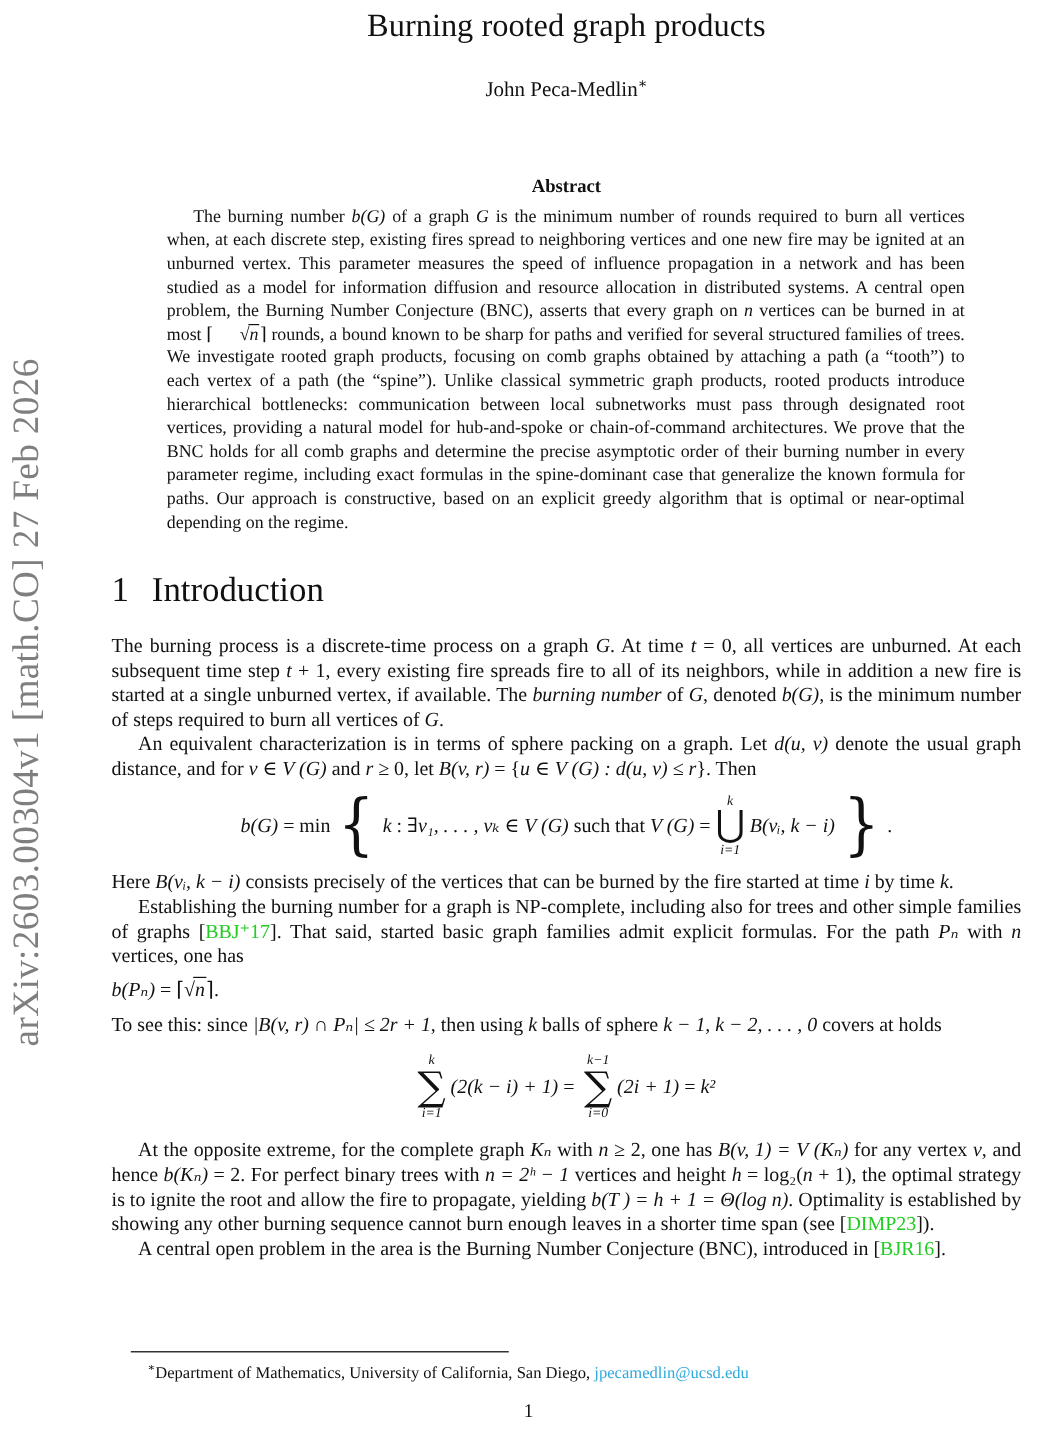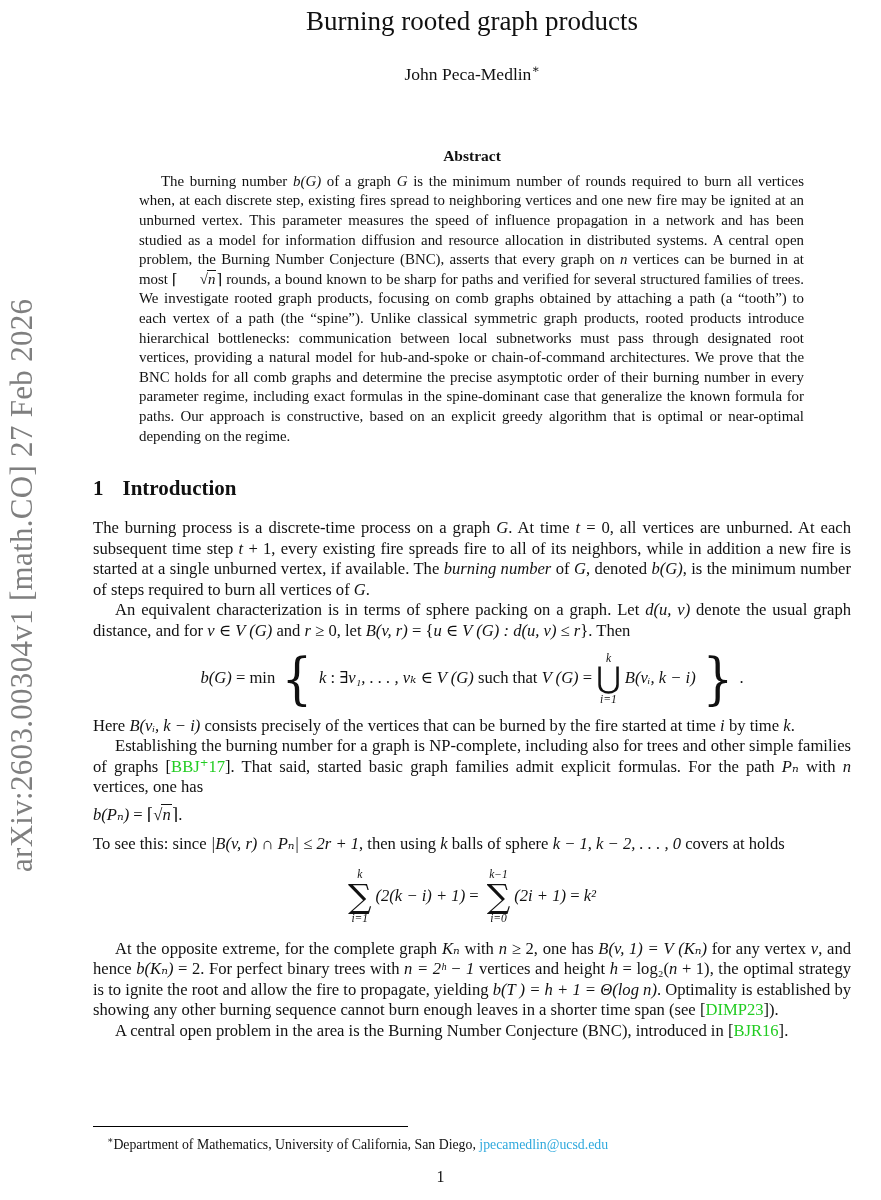--- a/index.html
+++ b/index.html
@@ -13,42 +13,42 @@
     transform:rotate(-90deg);transform-origin:0 0;
     white-space:nowrap;font-size:31px;color:var(--watermark_gray,#7f7f7f);
     letter-spacing:0.3px;
   }
   .main{position:absolute;left:93px;width:758px;top:0;font-size:16.6px;line-height:1.24;text-align:justify;}
   .paper-title{text-align:center;font-size:27px;margin-top:6px;line-height:1.15;}
   .author{text-align:center;font-size:17.5px;margin-top:25px;}
   .abstract-heading{text-align:center;font-weight:bold;font-size:15.5px;margin-top:60px;}
   .abstract{margin:7px 47px 0 46px;font-size:14.9px;line-height:1.315;text-align:justify;}
   .abstract p{margin:0;text-indent:22px;}
-  .section-heading{font-size:21px;font-weight:bold;margin:29px 0 17px 0;text-align:left;}
+  .section-heading{font-size:29px;font-weight:normal;margin:29px 0 17px 0;text-align:left;}
   .section-heading .sec-title{margin-left:19px;}
   p.para{margin:0;}
   .indent{text-indent:22px;}
   .mi{font-style:italic;}
   .cite{color:var(--citation_green,#22cc22);}
   .figref{color:var(--link_blue,#4050e0);}
   .email{color:var(--email_cyan,#2fa9dd);}
   sup.supmark{font-size:68%;}
   .rad{white-space:nowrap;}
   .rad .radsign{display:inline-block;}
   .rad .radicand{border-top:1px solid currentColor;font-style:italic;padding:0 1px;margin-left:-1px;}
   .equation{display:flex;align-items:center;justify-content:center;gap:4px;margin:9px 0 9px 0;text-align:left;}
   .equation-line{text-align:left;margin:7px 0 9px 0;}
   .brace{font-size:56px;line-height:1;font-family:"DejaVu Serif",serif;transform:scaleX(.85);}
   .stack{display:inline-flex;flex-direction:column;align-items:center;line-height:1;}
   .limit{font-size:11.5px;font-style:italic;line-height:1.1;}
   .bigop{font-size:30px;line-height:.95;font-family:"DejaVu Serif",serif;}
   .sumop{font-size:33px;line-height:.95;font-family:"DejaVu Serif",serif;}
   .sumgroup{display:inline-flex;align-items:center;gap:4px;}
   .eq3{gap:8px;margin:13px 0 14px 0;}
-  .footnote-block{position:absolute;left:93px;width:758px;top:1126px;text-align:left;}
+  .footnote-block{position:absolute;left:109px;width:758px;top:1126px;text-align:left;}
   .footnote-rule{width:315px;border-top:1px solid #000;height:0;margin-bottom:8px;}
   .footnote{font-size:13.8px;text-indent:14px;line-height:1.25;}
   .page-number{position:absolute;top:1168px;left:0;width:881px;text-align:center;font-size:16px;}
 </style>
 </head>
 <body>
 
 <div class="watermark">arXiv:2603.00304v1  [math.CO]  27 Feb 2026</div>
 
 <div class="main">

